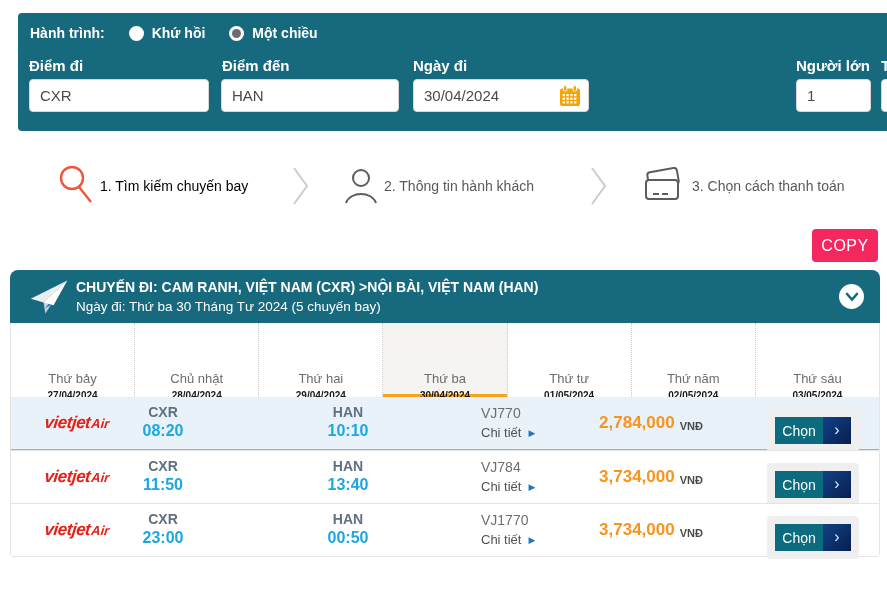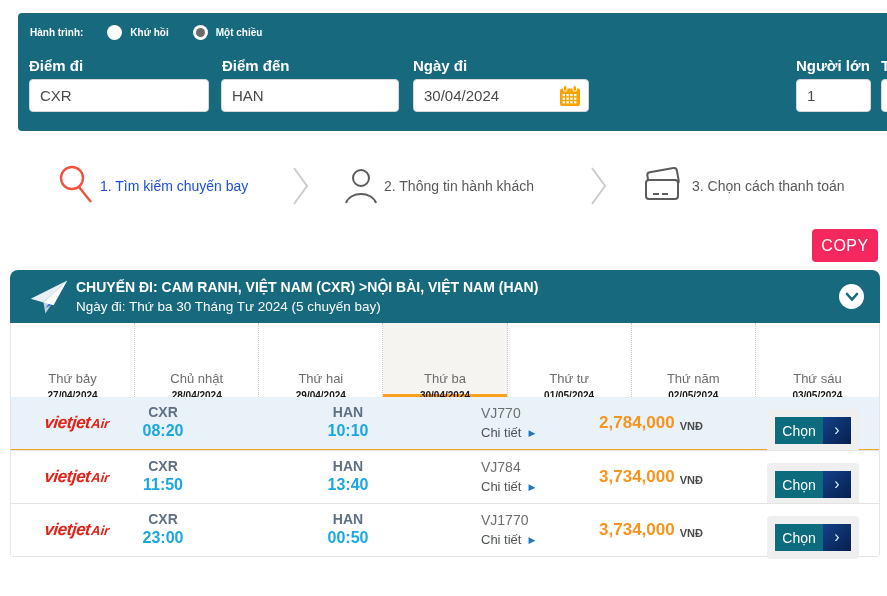--- a/index.html
+++ b/index.html
@@ -3,39 +3,39 @@
 <meta charset="utf-8">
 <style>
   * { margin:0; padding:0; box-sizing:border-box; }
   body { background:#fff; font-family:"Liberation Sans", sans-serif; }
   .canvas { position:relative; width:887px; height:596px; background:#fff; overflow:hidden; }
 
   
   .searchbar { position:absolute; left:18px; top:13px; width:869px; height:118px;
                background:#17697e; border-radius:4px 0 0 4px; }
   .trip-row { position:absolute; left:12px; top:12px; display:flex; align-items:center;
-              color:#fff; font-weight:bold; font-size:10px; }
+              color:#fff; font-weight:bold; font-size:14px; }
   .trip-row .radio { display:flex; align-items:center; margin-left:24px; cursor:pointer; }
   .rb { width:15px; height:15px; border-radius:50%; background:#fff; display:inline-block;
         margin-right:8px; position:relative; flex:none; }
   .rb.sel::after { content:""; position:absolute; left:3px; top:3px; width:9px; height:9px;
                    border-radius:50%; background:#6b6b6b; }
   .flabel { position:absolute; top:44px; color:#fff; font-weight:bold; font-size:15px; white-space:nowrap; }
   .sinput { position:absolute; top:66px; height:33px; border:1px solid #d7d7d7; border-radius:4px;
             font-size:15px; color:#4a4a4a; padding:0 10px; font-family:inherit; outline:none; background:#fff; }
   .date-wrap { position:absolute; left:395px; top:66px; width:176px; height:33px; background:#fff;
                border:1px solid #d7d7d7; border-radius:4px; display:flex; align-items:center; padding:0 7px 0 10px; }
   .date-wrap input { border:none; flex:1; font-size:15px; color:#4a4a4a; font-family:inherit; outline:none; min-width:0; }
   .cal-btn { width:22px; height:22px; border:none; background:transparent; cursor:pointer; padding:0; flex:none; }
 
   
   .steps { position:absolute; left:40px; top:158px; width:840px; height:58px; }
   .steps > * { position:absolute; }
   .step-label { top:20px; font-size:14px; color:#58595b; white-space:nowrap; }
-  .step-label.active { color:#1d4ed8; }
+  .step-label.active { color:#000000; }
 
   
   .copy { position:absolute; left:812px; top:229px; width:66px; height:33px; background:#f5275f;
           color:#fff; border:none; border-radius:4px; font-size:16px; font-family:inherit;
           letter-spacing:0.5px; cursor:pointer; }
 
   
   .panel { position:absolute; left:10px; top:270px; width:870px; }
   .phead { height:53px; background:#17697e; border-radius:8px 8px 0 0; position:relative; color:#fff; }
   .plane { position:absolute; left:18px; top:6px; width:42px; height:42px; }

